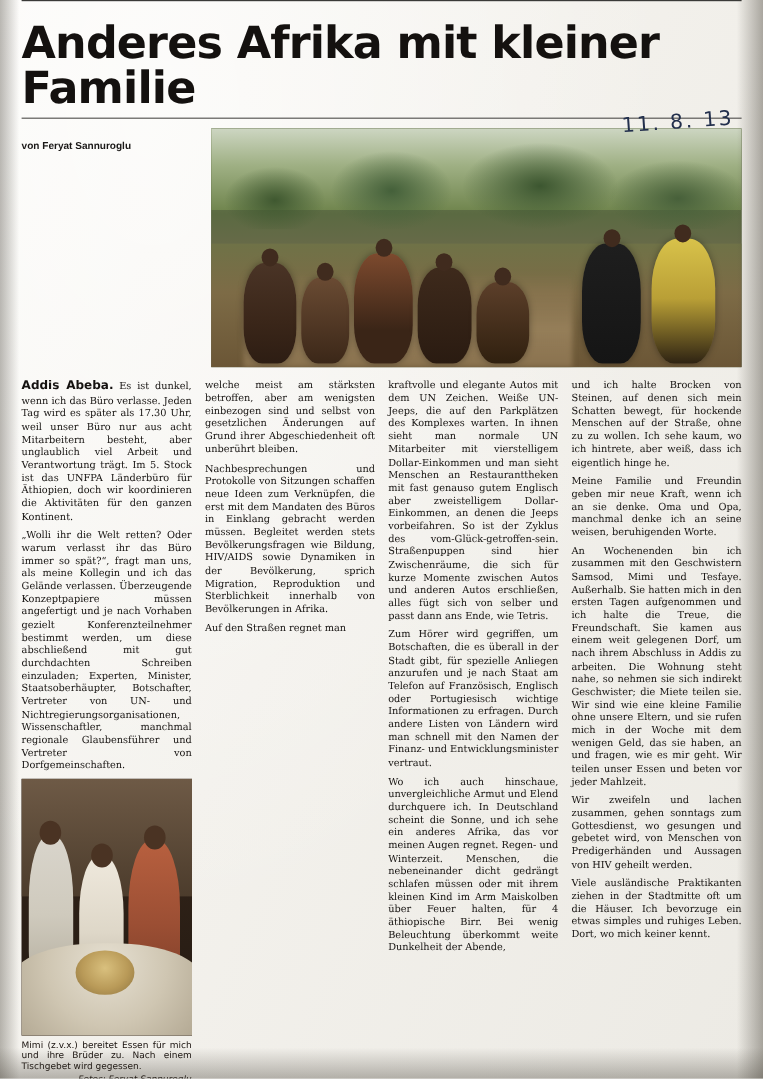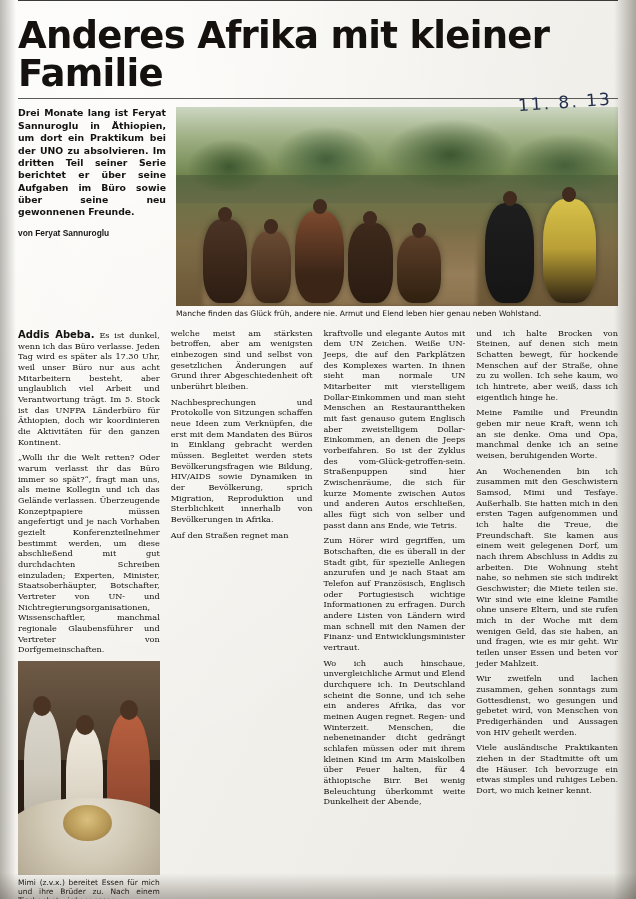--- a/index.html
+++ b/index.html
@@ -276,21 +276,20 @@
   <div class="handdate">11. 8. 13</div>
 
   <div class="content">
     <div class="rule"></div>
 
     <h1 class="headline">Anderes Afrika mit kleiner Familie</h1>
     <div class="thin-rule"></div>
 
     <div class="toprow">
       <div class="lead-col">
-        <div class="lead">Drei Monate lang ist Feryat Sannuroglu in Äthiopien, um dort ein Praktikum bei der UNO zu absolvieren. Im dritten Teil seiner Serie berichtet er über seine Aufgaben im Büro sowie über seine neu gewonnenen Freunde.</div>
         <div class="byline">von Feryat Sannuroglu</div>
       </div>
 
       <div class="photo-col">
         <div class="photo">
           <div class="ph-main">
             <div class="sky"></div>
             <div class="trees"></div>
             <div class="ground"></div>
             <div class="path"></div>
@@ -311,21 +310,20 @@
               <div class="head"></div>
             </div>
             <div class="kid" style="left:70%; width:11%; height:50%; background:linear-gradient(180deg,#1e1e1e 0%,#151515 100%);">
               <div class="head"></div>
             </div>
             <div class="kid" style="left:83%; width:12%; height:52%; background:linear-gradient(180deg,#d8c24a 0%,#b99f36 48%,#2e2313 100%);">
               <div class="head"></div>
             </div>
           </div>
         </div>
-        <div class="photo-caption">Manche finden das Glück früh, andere nie. Armut und Elend leben hier genau neben Wohlstand.</div>
       </div>
     </div>
 
     <div class="cols">
 
       <div class="col">
         <p><span class="dateline">Addis Abeba.</span> <span>Es ist dunkel, wenn ich das Büro verlasse. Jeden Tag wird es später als 17.30 Uhr, weil unser Büro nur aus acht Mitarbeitern besteht, aber unglaublich viel Arbeit und Verantwortung trägt. Im 5. Stock ist das UNFPA Länderbüro für Äthiopien, doch wir koordinieren die Aktivitäten für den ganzen Kontinent.</span></p>
         <p>„Wolli ihr die Welt retten? Oder warum verlasst ihr das Büro immer so spät?“, fragt man uns, als meine Kollegin und ich das Gelände verlassen. Überzeugende Konzeptpapiere müssen angefertigt und je nach Vorhaben gezielt Konferenzteilnehmer bestimmt werden, um diese abschließend mit gut durchdachten Schreiben einzuladen; Experten, Minister, Staatsoberhäupter, Botschafter, Vertreter von UN- und Nichtregierungsorganisationen, Wissenschaftler, manchmal regionale Glaubensführer und Vertreter von Dorfgemeinschaften.</p>
 
         <div class="photo2">

